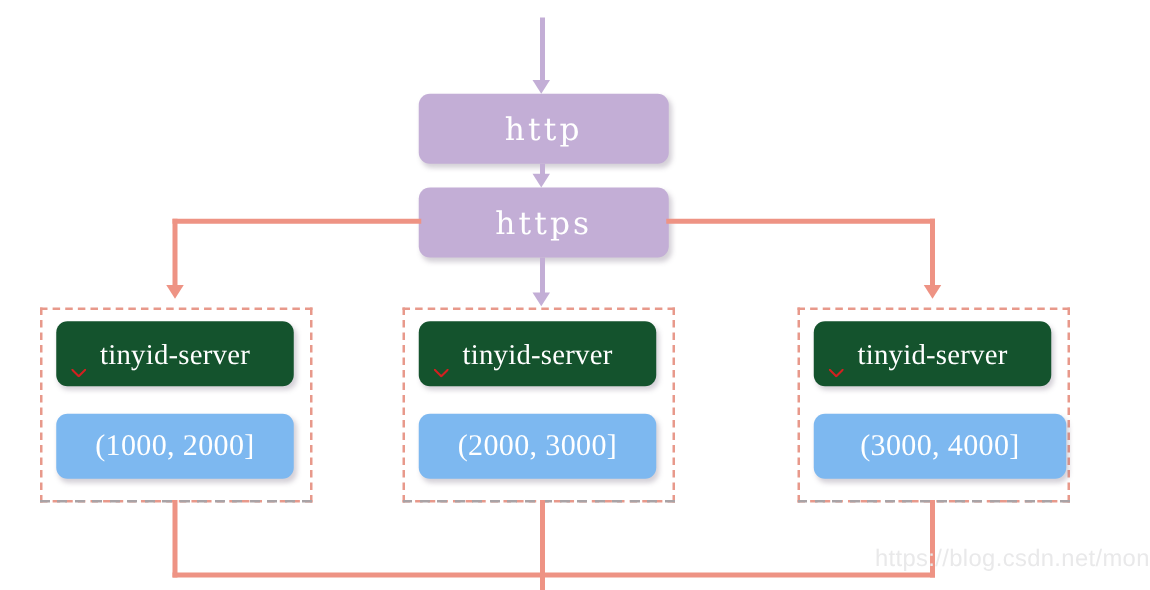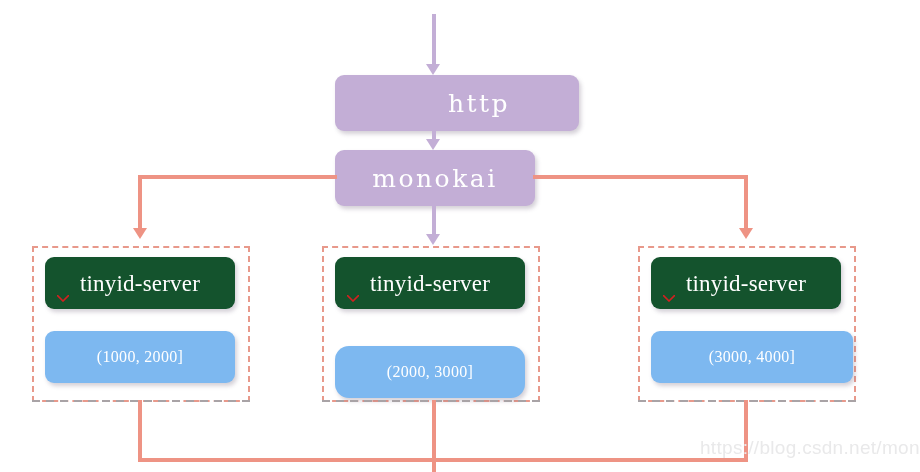--- a/index.html
+++ b/index.html
@@ -48,21 +48,21 @@
   .node-router .node-label {
     font-family: "DejaVu Serif", "Liberation Serif", serif;
     font-size: 25px;
     letter-spacing: 2.5px;
   }
   .node-server .node-label {
     font-size: 23px;
     letter-spacing: 0.2px;
   }
   .node-range .node-label {
-    font-size: 16px;
+    font-size: 24px;
     letter-spacing: 0.3px;
   }
 
   
   .group-box {
     position: absolute;
     border: 2px dashed #e8998b;
     box-sizing: border-box;
     background: transparent;
   }
@@ -115,29 +115,29 @@
   }
 </style>
 </head>
 <body>
 
 <div id="canvas">
 
   <div class="line-v purple abs" style="left:432px; top:14px; height:53px;"></div>
   <div class="arrow-down purple" style="left:426px; top:64px;"></div>
 
-  <div class="node node-purple node-http" style="left:335px; top:75px; width:200px; height:56px;padding-left:44px;">
+  <div class="node node-purple node-http" style="left:335px; top:75px; width:200px; height:56px;">
     <span class="node-label">http</span>
   </div>
 
   <div class="line-v purple abs" style="left:432px; top:131px; height:10px;"></div>
   <div class="arrow-down purple" style="left:426px; top:139px;"></div>
 
   <div class="node node-purple node-router" style="left:335px; top:150px; width:200px; height:56px;">
-    <span class="node-label">monokai</span>
+    <span class="node-label">https</span>
   </div>
 
   <div class="line-h" style="left:138px; top:175px; width:199px;"></div>
   <div class="line-v" style="left:138px; top:175px; height:55px;"></div>
   <div class="arrow-down" style="left:133px; top:228px;"></div>
 
   <div class="line-h" style="left:533px; top:175px; width:215px;"></div>
   <div class="line-v" style="left:744px; top:175px; height:55px;"></div>
   <div class="arrow-down" style="left:739px; top:228px;"></div>
 
@@ -160,21 +160,21 @@
 
   <div class="group-box gray-bottom" style="left:322px; top:246px; width:218px; height:156px;">
     <div class="node node-salmon node-server" style="left:11px; top:9px; width:190px; height:52px;">
       <span class="node-label">tinyid-server</span>
     </div>
     <div class="squiggle" style="left:23px; top:47px;">
       <svg width="12" height="7" viewBox="0 0 12 7">
         <path d="M0 0 L6 6 L12 0" stroke="#d32020" stroke-width="1.6" fill="none"></path>
       </svg>
     </div>
-    <div class="node node-blue node-range" style="left:11px; top:98px; width:190px; height:52px;border-radius:14px;">
+    <div class="node node-blue node-range" style="left:11px; top:83px; width:190px; height:52px;">
       <span class="node-label">(2000, 3000]</span>
     </div>
   </div>
 
   <div class="group-box gray-bottom" style="left:638px; top:246px; width:218px; height:156px;">
     <div class="node node-salmon node-server" style="left:11px; top:9px; width:190px; height:52px;">
       <span class="node-label">tinyid-server</span>
     </div>
     <div class="squiggle" style="left:23px; top:47px;">
       <svg width="12" height="7" viewBox="0 0 12 7">

